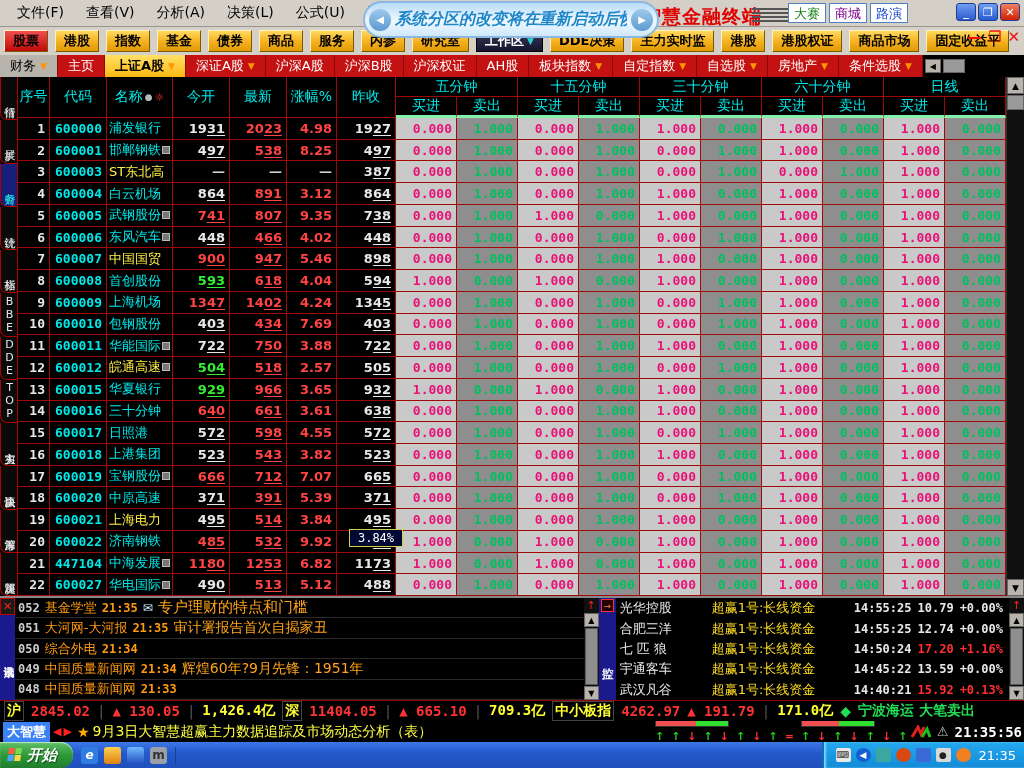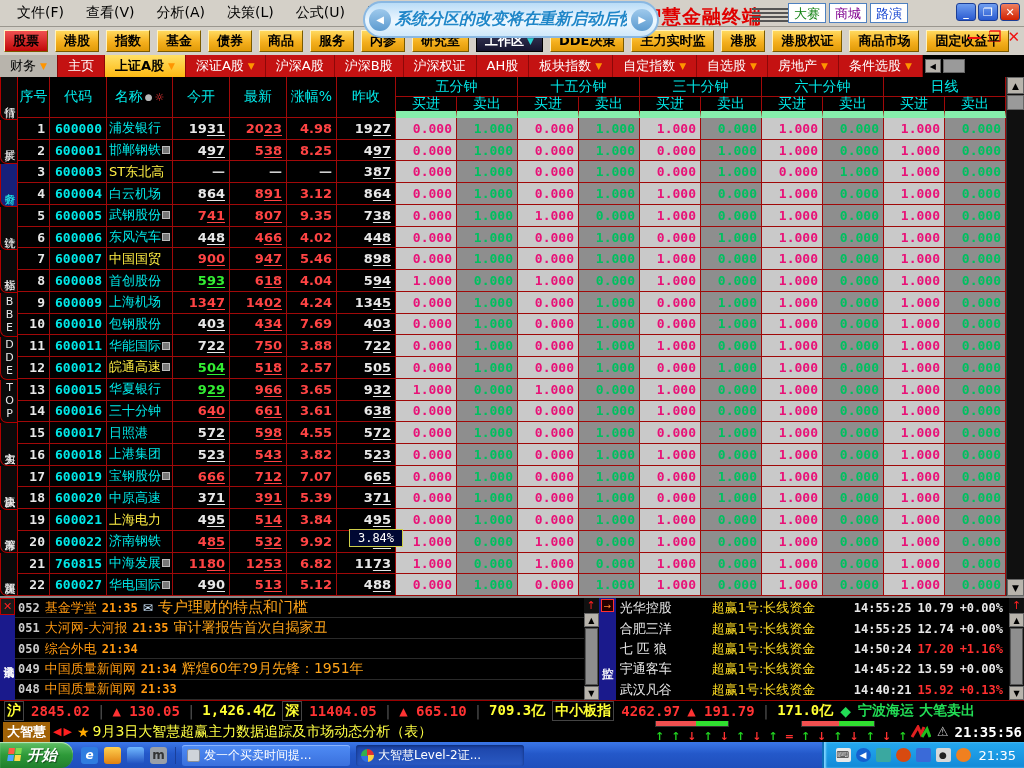--- a/index.html
+++ b/index.html
@@ -54,21 +54,21 @@
   .side-tab{flex:1;border:1px solid #b00000;border-top:none;color:#e8e8e8;font-size:11px;
     writing-mode:vertical-rl;text-orientation:upright;display:flex;align-items:center;justify-content:center;
     background:#0a0a0a;letter-spacing:0;line-height:16px;border-radius:0 0 0 7px;}
   .side-tab.active{background:#16207a;color:#20e0e0;}
   .table-area{width:988px;display:flex;flex-direction:column;background:#000;}
   .thead{height:41px;display:flex;font-size:14px;color:#00e8e8;}
   .th-static{display:flex;align-items:center;justify-content:center;gap:2px;border-right:1px solid #a00909;border-bottom:1px solid #a00909;}
   .th-group{display:flex;flex-direction:column;width:122px;}
   .th-group-label{height:20px;display:flex;align-items:center;justify-content:center;border-right:1px solid #a00909;border-bottom:1px solid #a00909;}
   .th-subrow{display:flex;height:21px;}
-  .th-sub{width:61px;display:flex;align-items:center;justify-content:center;border-right:1px solid #a00909;border-bottom:7px solid #86efac;}
+  .th-sub{width:61px;display:flex;align-items:center;justify-content:center;border-right:1px solid #a00909;border-bottom:3px solid #86efac;}
   .dot-ic{color:#b8b8b8;font-size:9px;}
   .sun-ic{color:#ff3a3a;font-size:11px;}
   .tbody{height:478px;display:flex;flex-direction:column;}
   .trow{flex:1;display:flex;min-height:0;}
   .td{border-right:1px solid #a00909;border-bottom:1px solid #a00909;display:flex;align-items:center;justify-content:flex-end;
     padding-right:4px;font-family:"DejaVu Sans Mono",monospace;font-weight:bold;font-size:13px;overflow:hidden;}
   .c-no{width:32px;}.c-code{width:57px;}.c-name{width:66px;}.c-open{width:57px;}.c-last{width:57px;}.c-pct{width:50px;}.c-prev{width:59px;}
   .td.c-no{color:#e8e8e8;}
   .td.c-code{color:#00e8e8;}
   .td.c-name{justify-content:flex-start;padding-left:2px;font-family:"DejaVu Sans",sans-serif;font-weight:normal;font-size:13px;color:#00e8e8;white-space:nowrap;}
@@ -119,21 +119,21 @@
 
   
   .status1{height:21px;background:#000;border-top:1px solid #900;display:flex;align-items:center;gap:7px;padding:0 4px;white-space:nowrap;overflow:hidden;}
   .st{font-size:14px;font-weight:bold;font-family:"DejaVu Sans Mono",monospace;}
   .st.label{color:#ffff33;font-family:"DejaVu Sans",sans-serif;border:1px solid #444;padding:0 2px;}
   .st.red{color:#ff3333;text-align:center;}
   .st.yellow{color:#ffff33;}
   .st.green{color:#22dd55;font-family:"DejaVu Sans",sans-serif;}
   .st.sep{color:#555;font-weight:normal;}
   .ticker{height:21px;background:#000;display:flex;align-items:center;position:relative;overflow:hidden;}
-  .brand{background:#a16207;color:#fff;font-size:13px;font-weight:bold;padding:1px 4px;margin:0 3px;}
+  .brand{background:#3b82f6;color:#fff;font-size:13px;font-weight:bold;padding:1px 4px;margin:0 3px;}
   .tk-arrows{color:#ff2020;font-size:11px;letter-spacing:2px;}
   .tk-star{color:#ffaa00;font-size:14px;margin:0 3px;}
   .headline{color:#ffff44;font-size:14px;}
   .tk-right{position:absolute;right:2px;top:0;height:21px;display:flex;align-items:center;gap:6px;}
   .bars{display:flex;flex-direction:column;gap:2px;width:250px;}
   .barline{display:flex;gap:72px;}
   .bar{width:74px;height:7px;display:flex;border:1px solid #333;}
   .bar .r{background:#f05050;height:100%;}
   .bar .g{background:#30e030;height:100%;}
   .arrowline{display:flex;gap:7px;font-size:11px;font-weight:bold;margin-top:1px;}
@@ -935,21 +935,21 @@
             <div class="td msell">0.000</div>
             <div class="td mbuy">1.000</div>
             <div class="td msell">0.000</div>
             <div class="td mbuy">1.000</div>
             <div class="td msell">0.000</div>
             <div class="td mbuy">1.000</div>
             <div class="td msell">0.000</div>
           </div>
           <div class="trow">
             <div class="td c-no">21</div>
-            <div class="td c-code">760815</div>
+            <div class="td c-code">447104</div>
             <div class="td c-name">中海发展<span class="name-mark"></span></div>
             <div class="td c-open">
               <span class="pr"><span>11</span><span class="dec">80</span></span>
             </div>
             <div class="td c-last">
               <span class="pr"><span>12</span><span class="dec">53</span></span>
             </div>
             <div class="td c-pct">
               <span class="pr">6.82</span>
             </div>
@@ -1177,30 +1177,20 @@
           <i class="wf-y"></i>
       </div>
       <span class="start-label">开始</span>
     </div>
     <div class="quick" id="quick">
         <div class="q-ic ie-icon">e</div>
         <div class="q-ic outlook-icon"></div>
         <div class="q-ic messenger-icon"></div>
         <div class="q-ic dzh-icon">m</div>
       </div>
-    <div id="tasks" style="display:flex;">
-        <div class="taskbtn">
-          <span class="task-ic m"></span>
-          <span>发一个买卖时间提...</span>
-        </div>
-        <div class="taskbtn active">
-          <span class="task-ic dzh"></span>
-          <span>大智慧Level-2证...</span>
-        </div>
-      </div>
     <div class="tray">
       <span id="tray-icons" style="display:flex;gap:5px;">
           <span class="t-ic keyboard-icon">⌨</span>
           <span class="t-ic language-icon">◀</span>
           <span class="t-ic camera-icon"></span>
           <span class="t-ic bull-icon"></span>
           <span class="t-ic network-icon"></span>
           <span class="t-ic webcam-icon">●</span>
           <span class="t-ic headset-icon"></span>
         </span>

